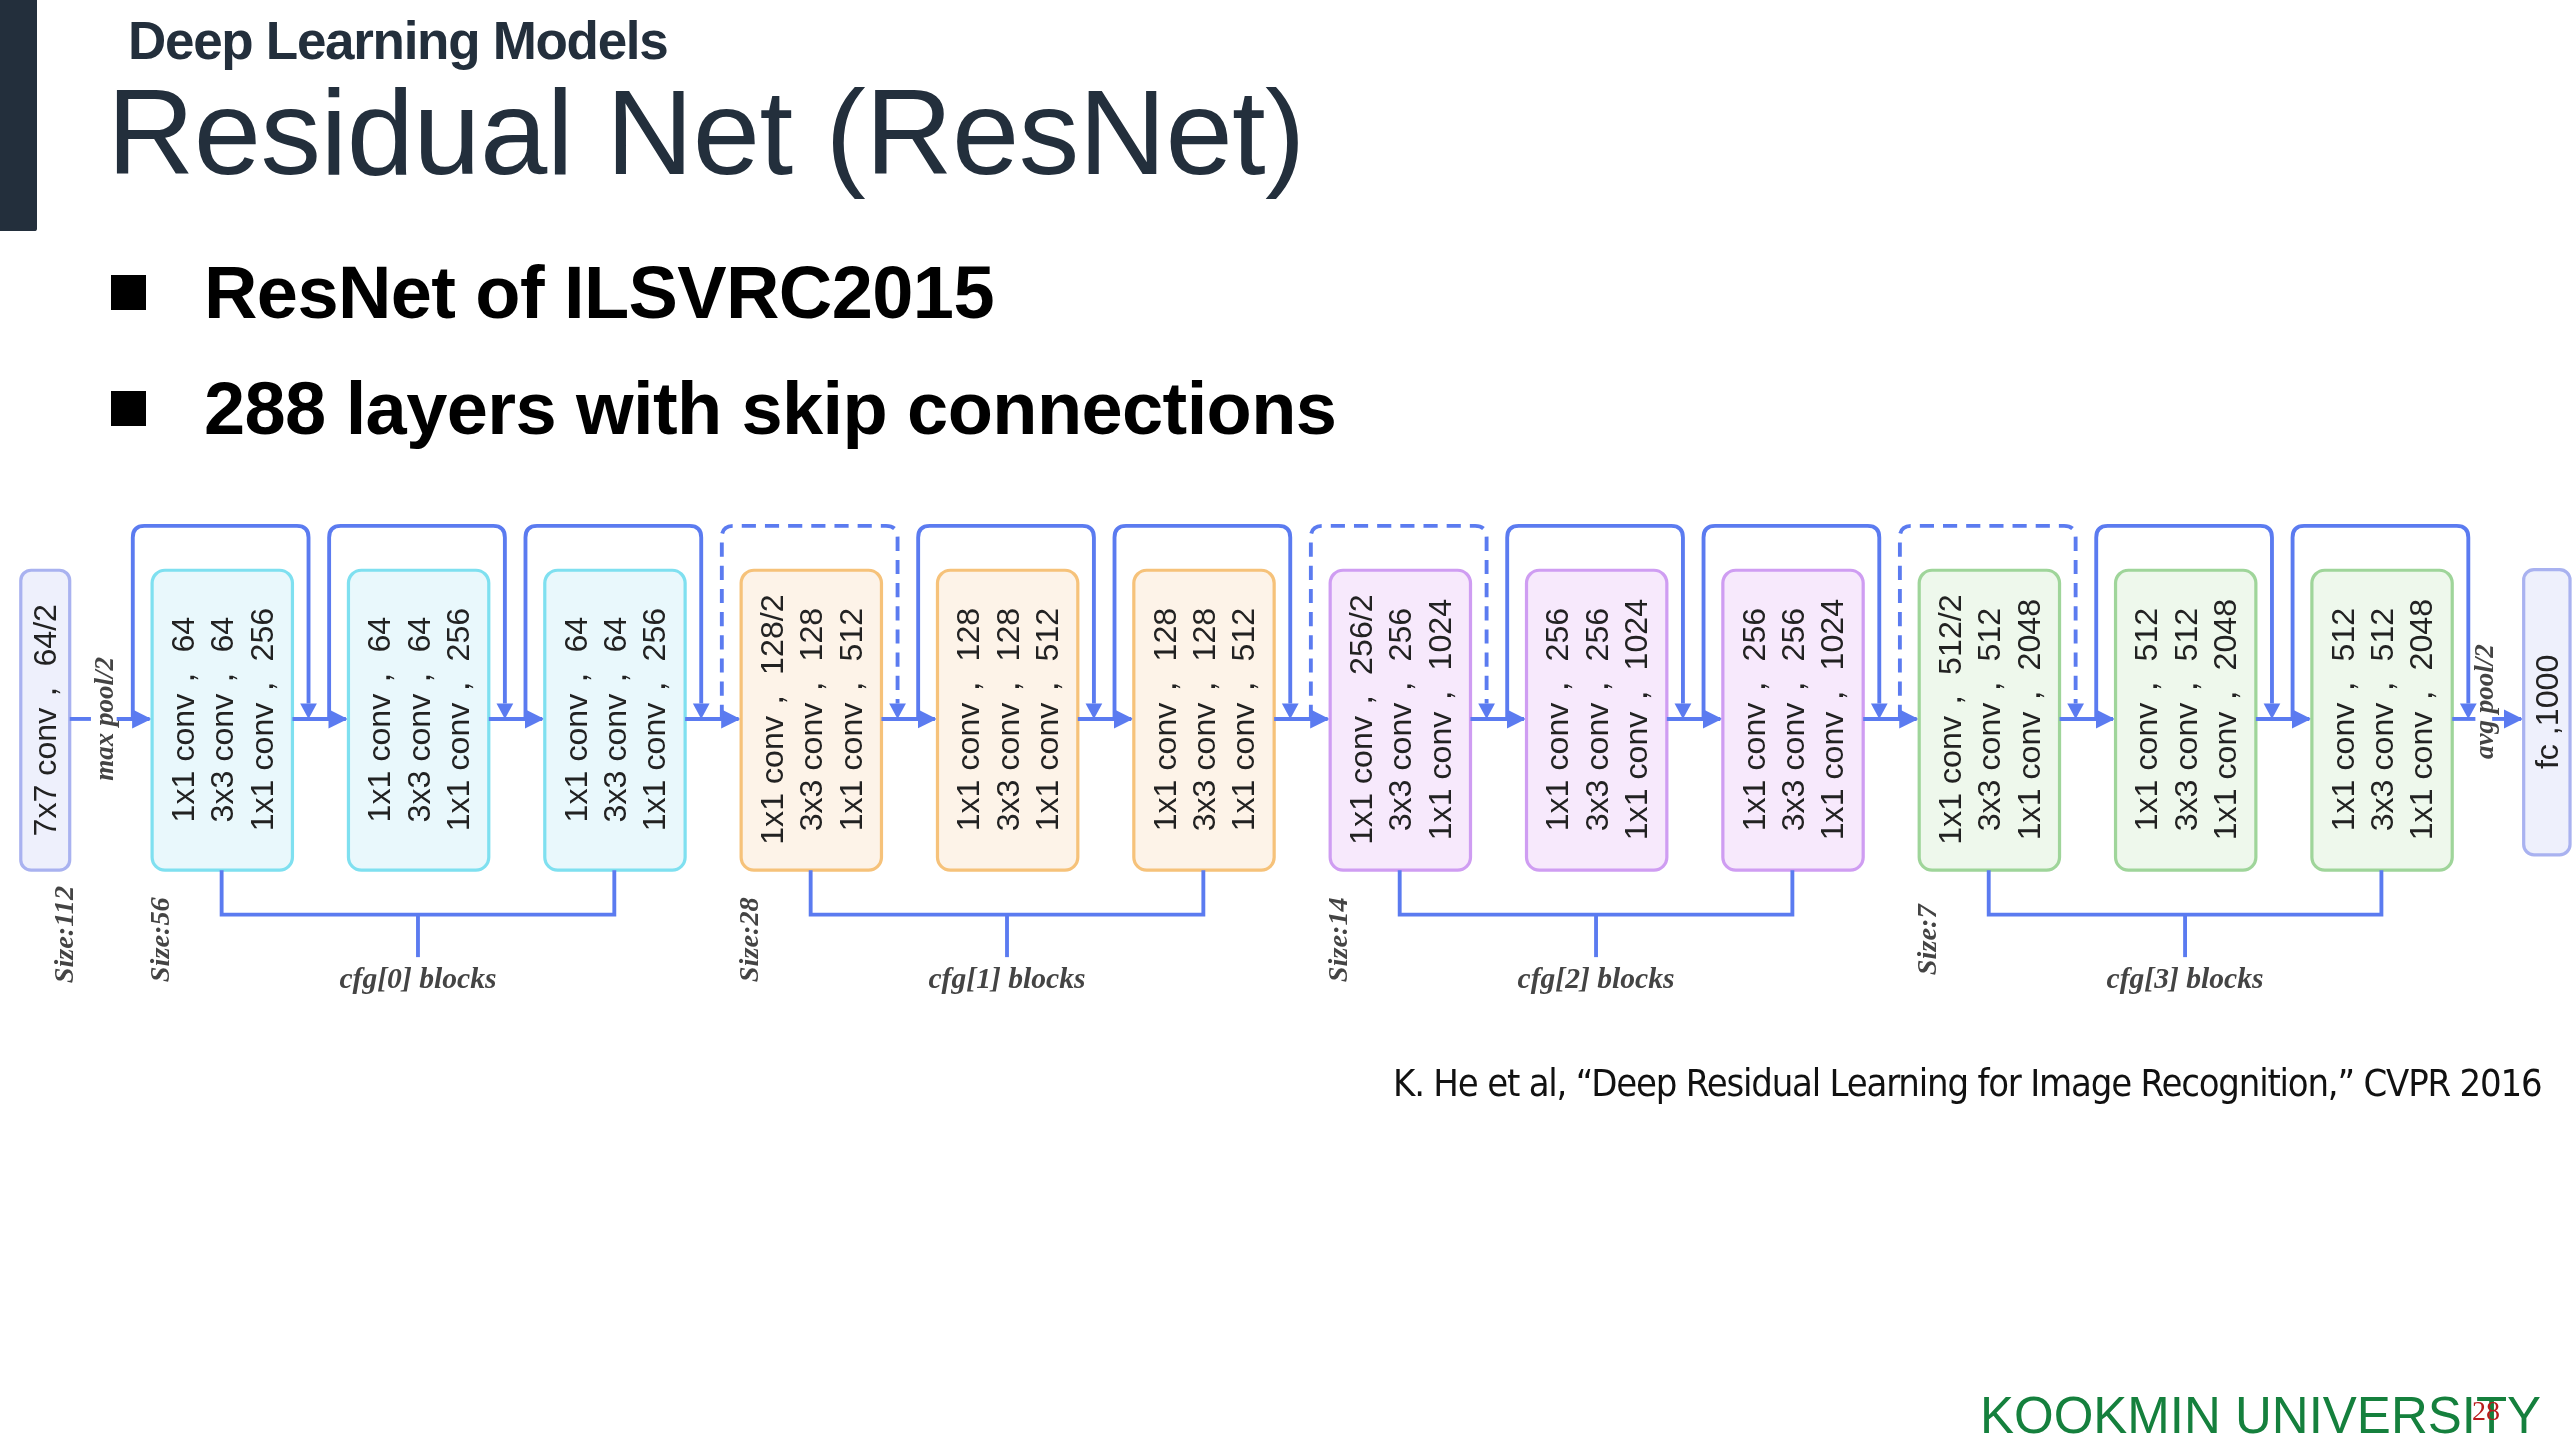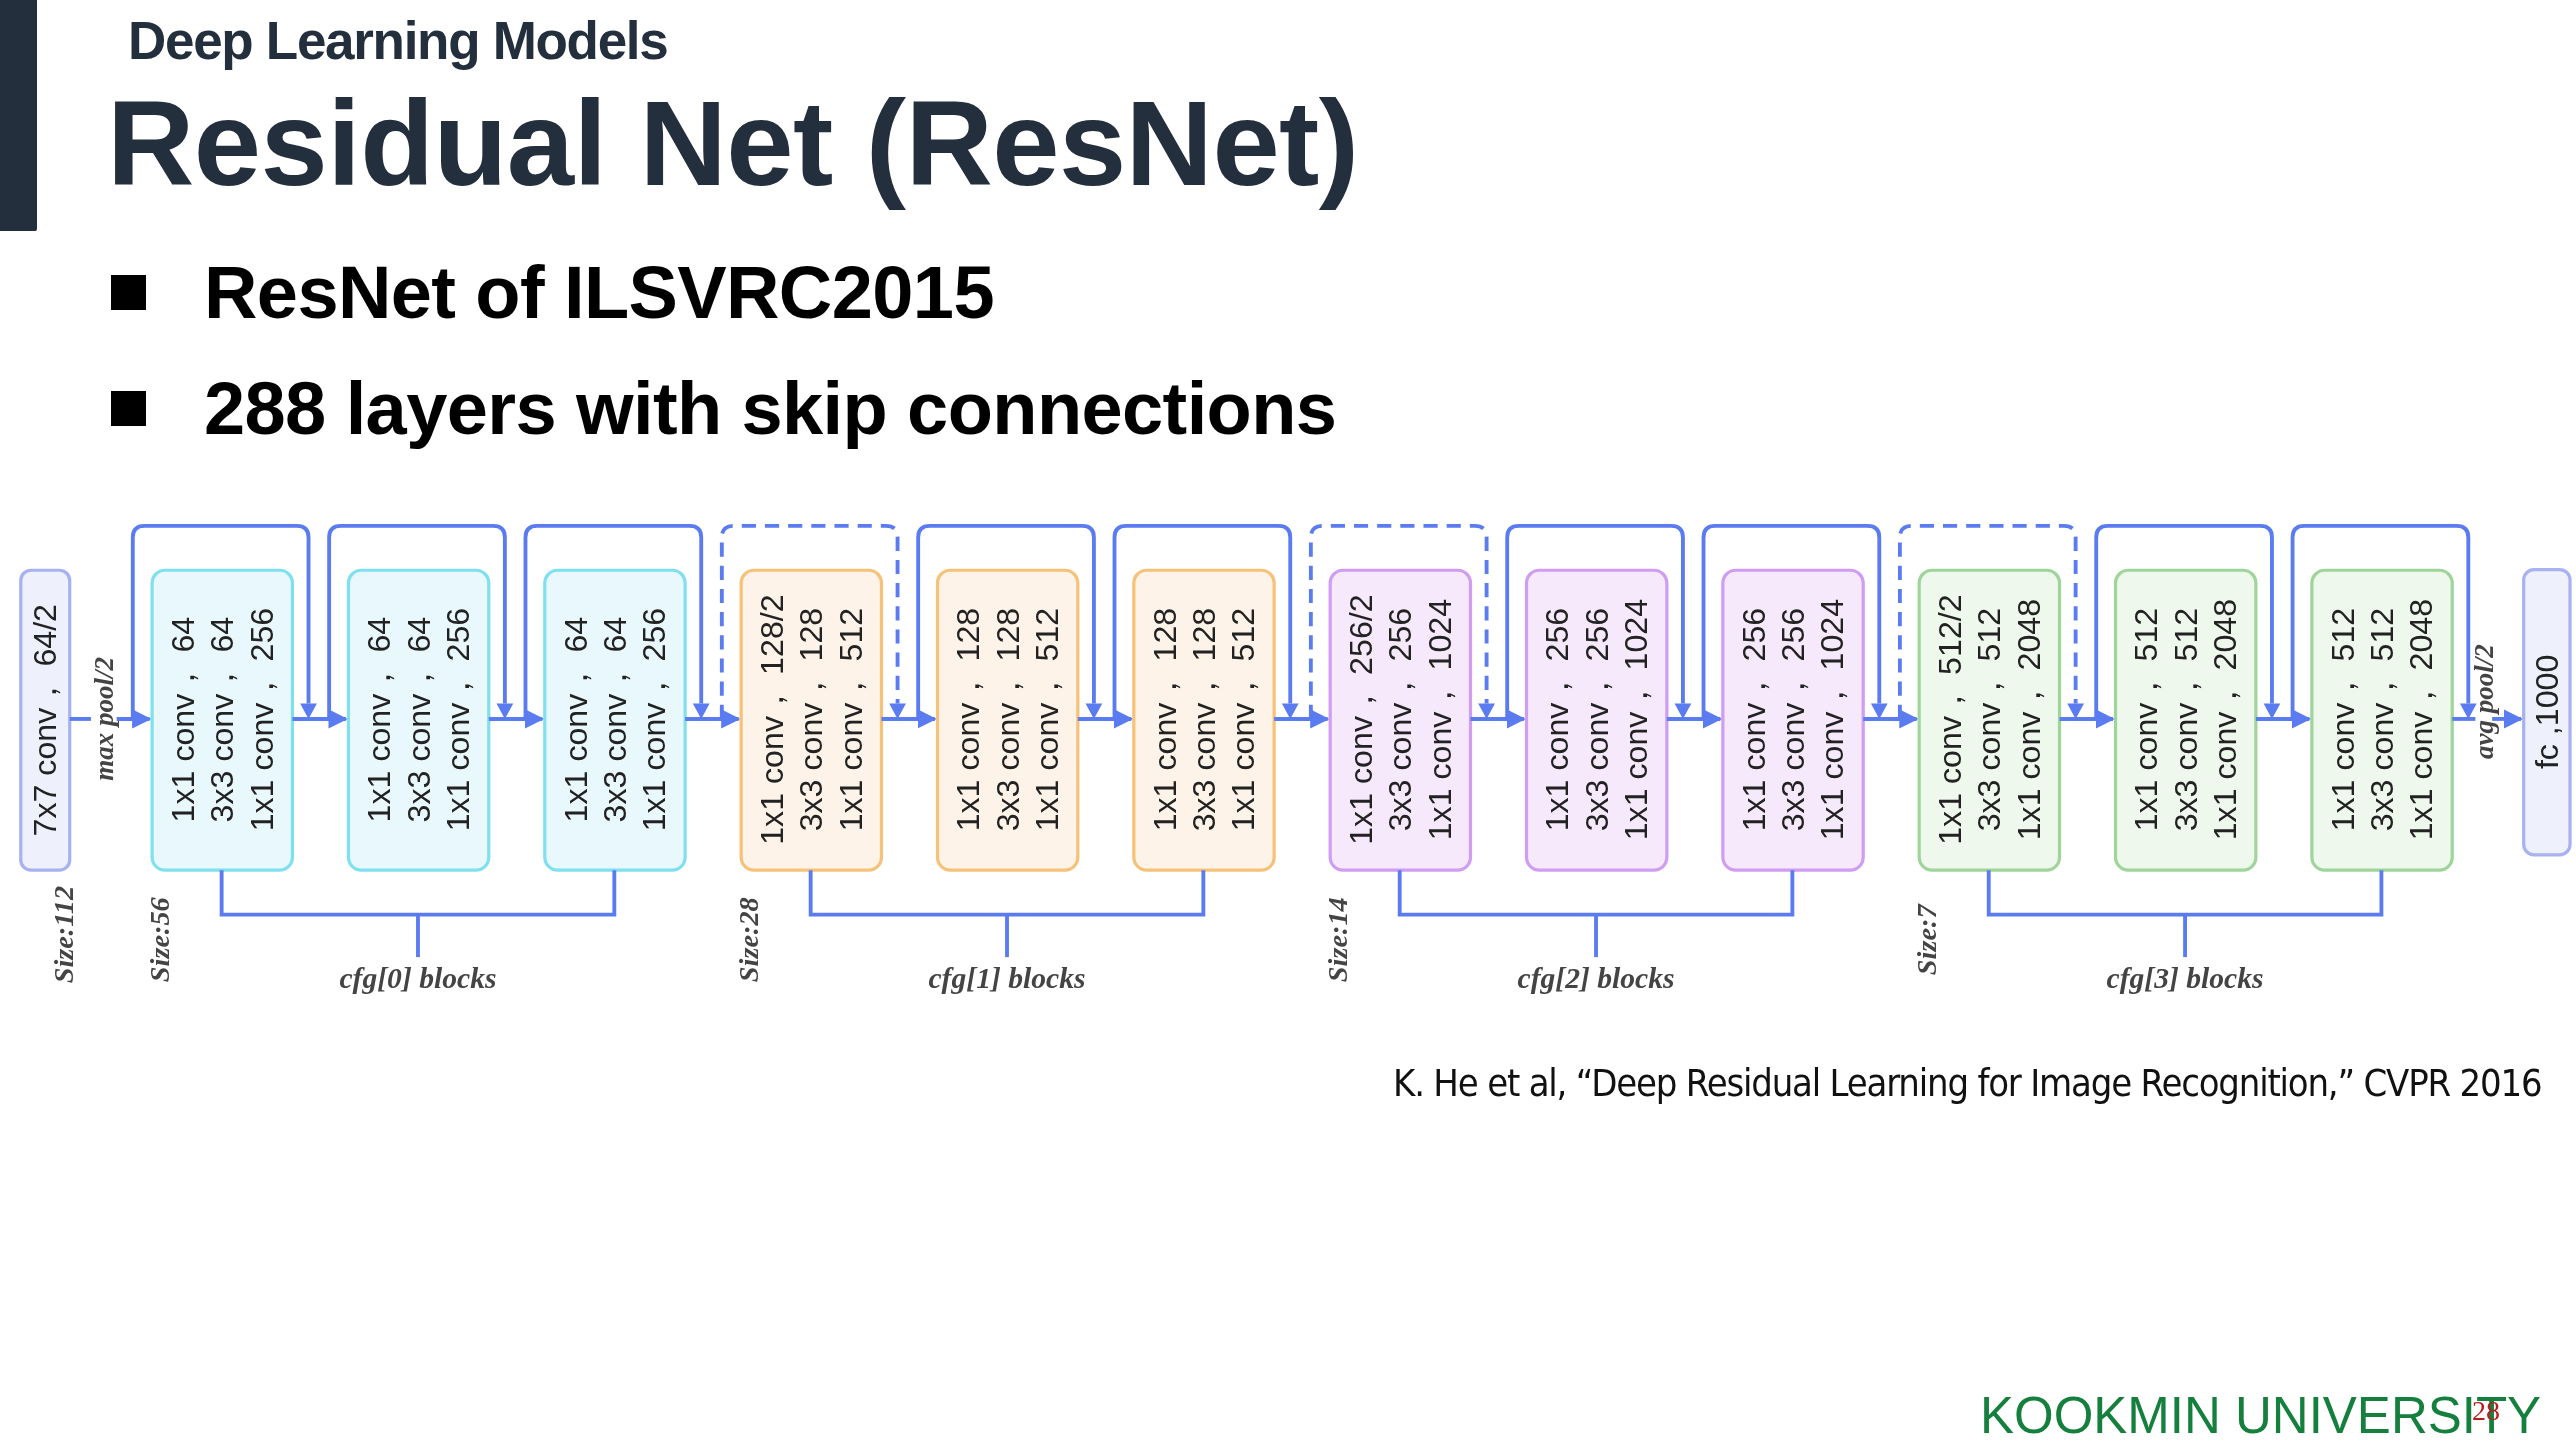--- a/index.html
+++ b/index.html
@@ -2,21 +2,21 @@
 <html style="font-size:10.3px"><head>
 <meta charset="utf-8">
 <style>
   html, body { margin: 0; padding: 0; background: #ffffff; }
   body { width: 2576px; height: 1449px; position: relative; overflow: hidden;
          font-family: "Liberation Sans", sans-serif; }
   .accent-bar { position: absolute; left: 0; top: 0; width: 37px; height: 231px;
                 background: #232f3c; border-bottom-right-radius: 2.6px; }
   .subtitle { position: absolute; left: 120px; top: 14px; font-size: 53px; font-weight: bold;
               color: #232f3c; letter-spacing: -1.3px; white-space: nowrap; line-height: 1; margin-left: 8px; }
-  .title { position: absolute; left: 107px; top: 83px; font-size: 121px; font-weight: bold;
+  .title { position: absolute; left: 107px; top: 72px; font-size: 121px; font-weight: normal;
            color: #232f3c; letter-spacing: -0.6px; white-space: nowrap; line-height: 1; }
   .bullets { position: absolute; left: 0; top: 0; }
   .bullet { position: absolute; left: 111px; white-space: nowrap; }
   .bullet-marker { position: absolute; left: 0; width: 35px; height: 35px; background: #000; }
   .bullet-text { position: absolute; left: 93px; font-size: 74px; font-weight: bold; color: #000;
                  line-height: 1; letter-spacing: -0.6px; }
   #diagram { position: absolute; left: 0; top: 502px; }
   .citation { position: absolute; left: 1393px; top: 1062px; font-size: 37px; color: #111;
               white-space: nowrap; font-family: "DejaVu Sans", sans-serif; letter-spacing: -1.3px;
               transform: scaleX(0.92); transform-origin: left top; }

